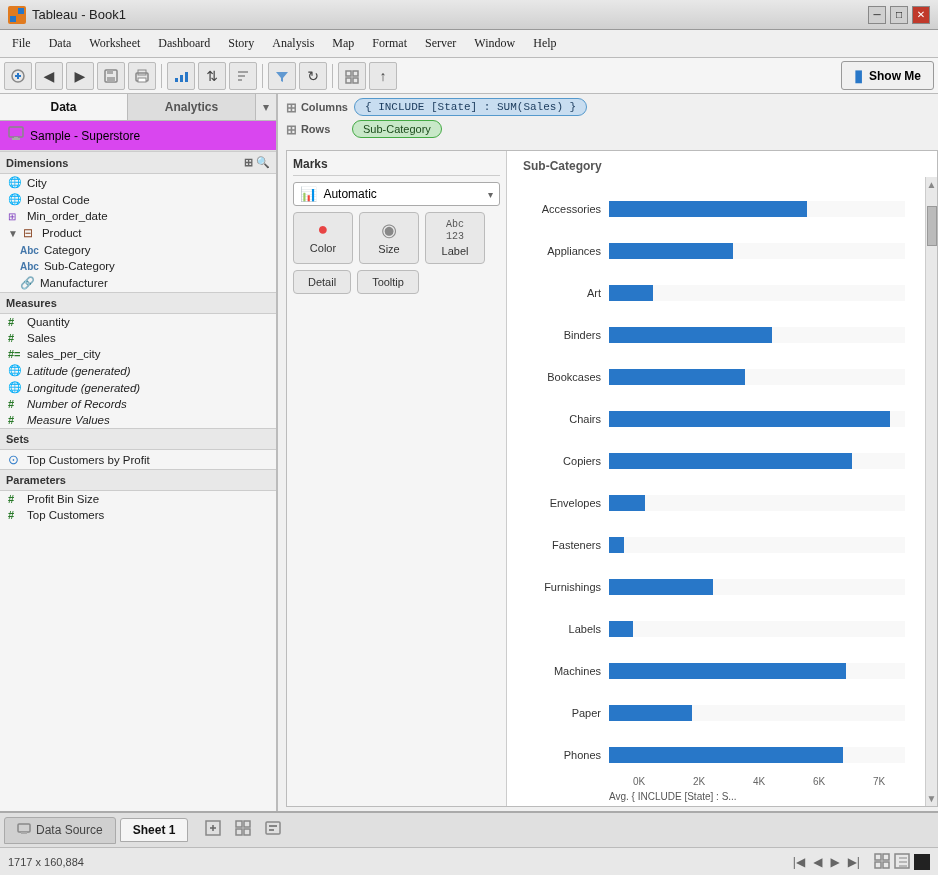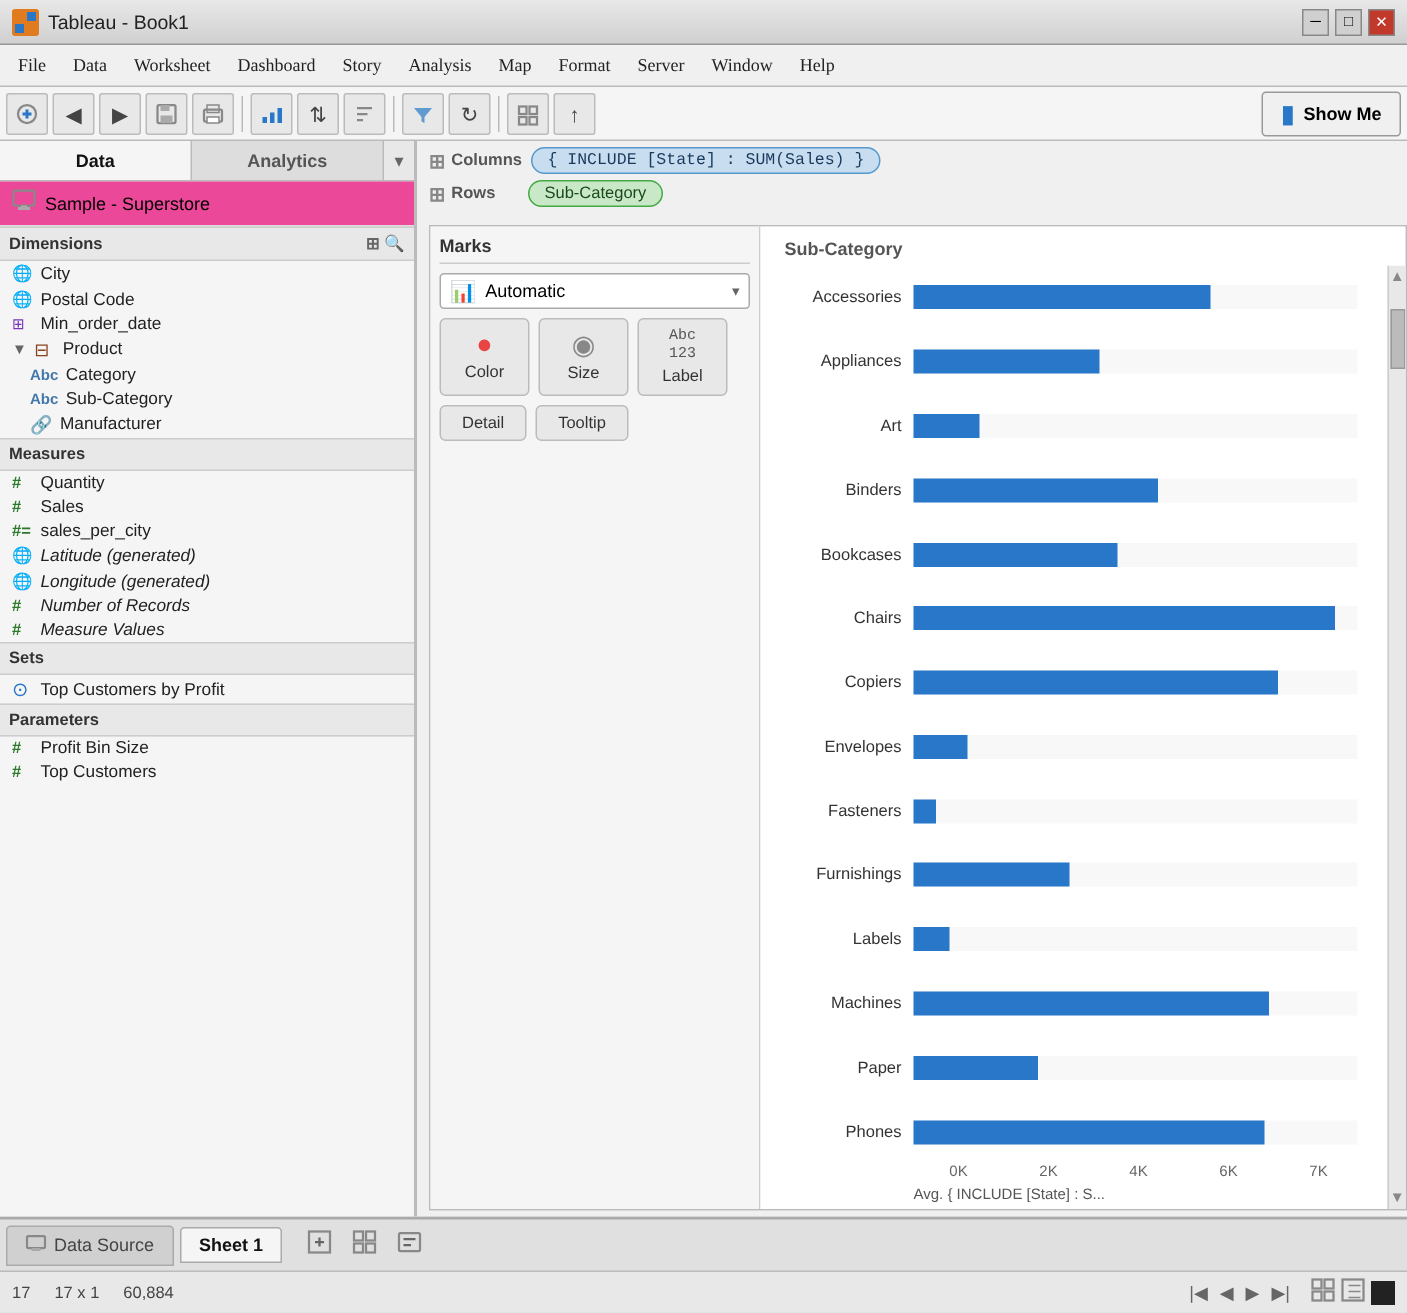--- a/index.html
+++ b/index.html
@@ -111,21 +111,21 @@
     }
     .panel-tab-dropdown { width: 20px; display: flex; align-items: center; justify-content: center; cursor: pointer; color: #666; }
 
     
     .data-source-item {
       display: flex;
       align-items: center;
       padding: 5px 8px;
       gap: 6px;
       border-bottom: 1px solid #ddd;
-      background: #ec4899;
+      background: #d946ef;
     }
     .ds-icon { font-size: 14px; color: #555; }
 
     
     .section-header {
       display: flex;
       align-items: center;
       padding: 4px 6px;
       background: #e8e8e8;
       border-bottom: 1px solid #ccc;
@@ -387,21 +387,20 @@
     .bottom-icon-btn { font-size: 16px; color: #666; cursor: pointer; padding: 2px 4px; }
 
     
     .status-bar {
       height: 28px;
       background: #e8e8e8;
       border-top: 1px solid #bbb;
       display: flex;
       align-items: center;
       padding: 0 8px;
-      gap: 16px;
       font-size: 11px;
       color: #444;
     }
     .status-right {
       margin-left: auto;
       display: flex;
       align-items: center;
       gap: 4px;
     }
     .nav-btn { font-size: 12px; color: #666; cursor: pointer; padding: 0 2px; }
@@ -665,21 +664,21 @@
           <div class="mark-btn2">Tooltip</div>
         </div>
       </div>
 
       <div class="chart-area">
         <div class="chart-header">Sub-Category</div>
         <div style="display:flex; flex:1; overflow:hidden;">
           <div class="chart-content">
 
             <div id="bar-chart-container" style="flex:1; display:flex; flex-direction:column; justify-content:space-around; padding-right: 4px;">
-                <div class="bar-row" style="height: 22px; display: flex; align-items: center; gap: 4px;">
+                <div class="bar-row" style="height: 22px; display: flex; align-items: center; gap: 4px; margin-top: 11px;">
                   <div class="bar-label" style="width: 90px; text-align: right; font-size: 11px; color: rgb(51, 51, 51); padding-right: 4px; white-space: nowrap;">Accessories</div>
                   <div class="bar-track" style="flex: 1 1 0%; height: 16px; position: relative; background: rgb(248, 248, 248);">
                     <div class="bar-fill" style="height: 100%; width: 67%; background: rgb(40, 119, 200); max-width: 100%;"></div>
                   </div>
                 </div>
                 <div class="bar-row" style="height: 22px; display: flex; align-items: center; gap: 4px;">
                   <div class="bar-label" style="width: 90px; text-align: right; font-size: 11px; color: rgb(51, 51, 51); padding-right: 4px; white-space: nowrap;">Appliances</div>
                   <div class="bar-track" style="flex: 1 1 0%; height: 16px; position: relative; background: rgb(248, 248, 248);">
                     <div class="bar-fill" style="height: 100%; width: 42%; background: rgb(40, 119, 200); max-width: 100%;"></div>
                   </div>

